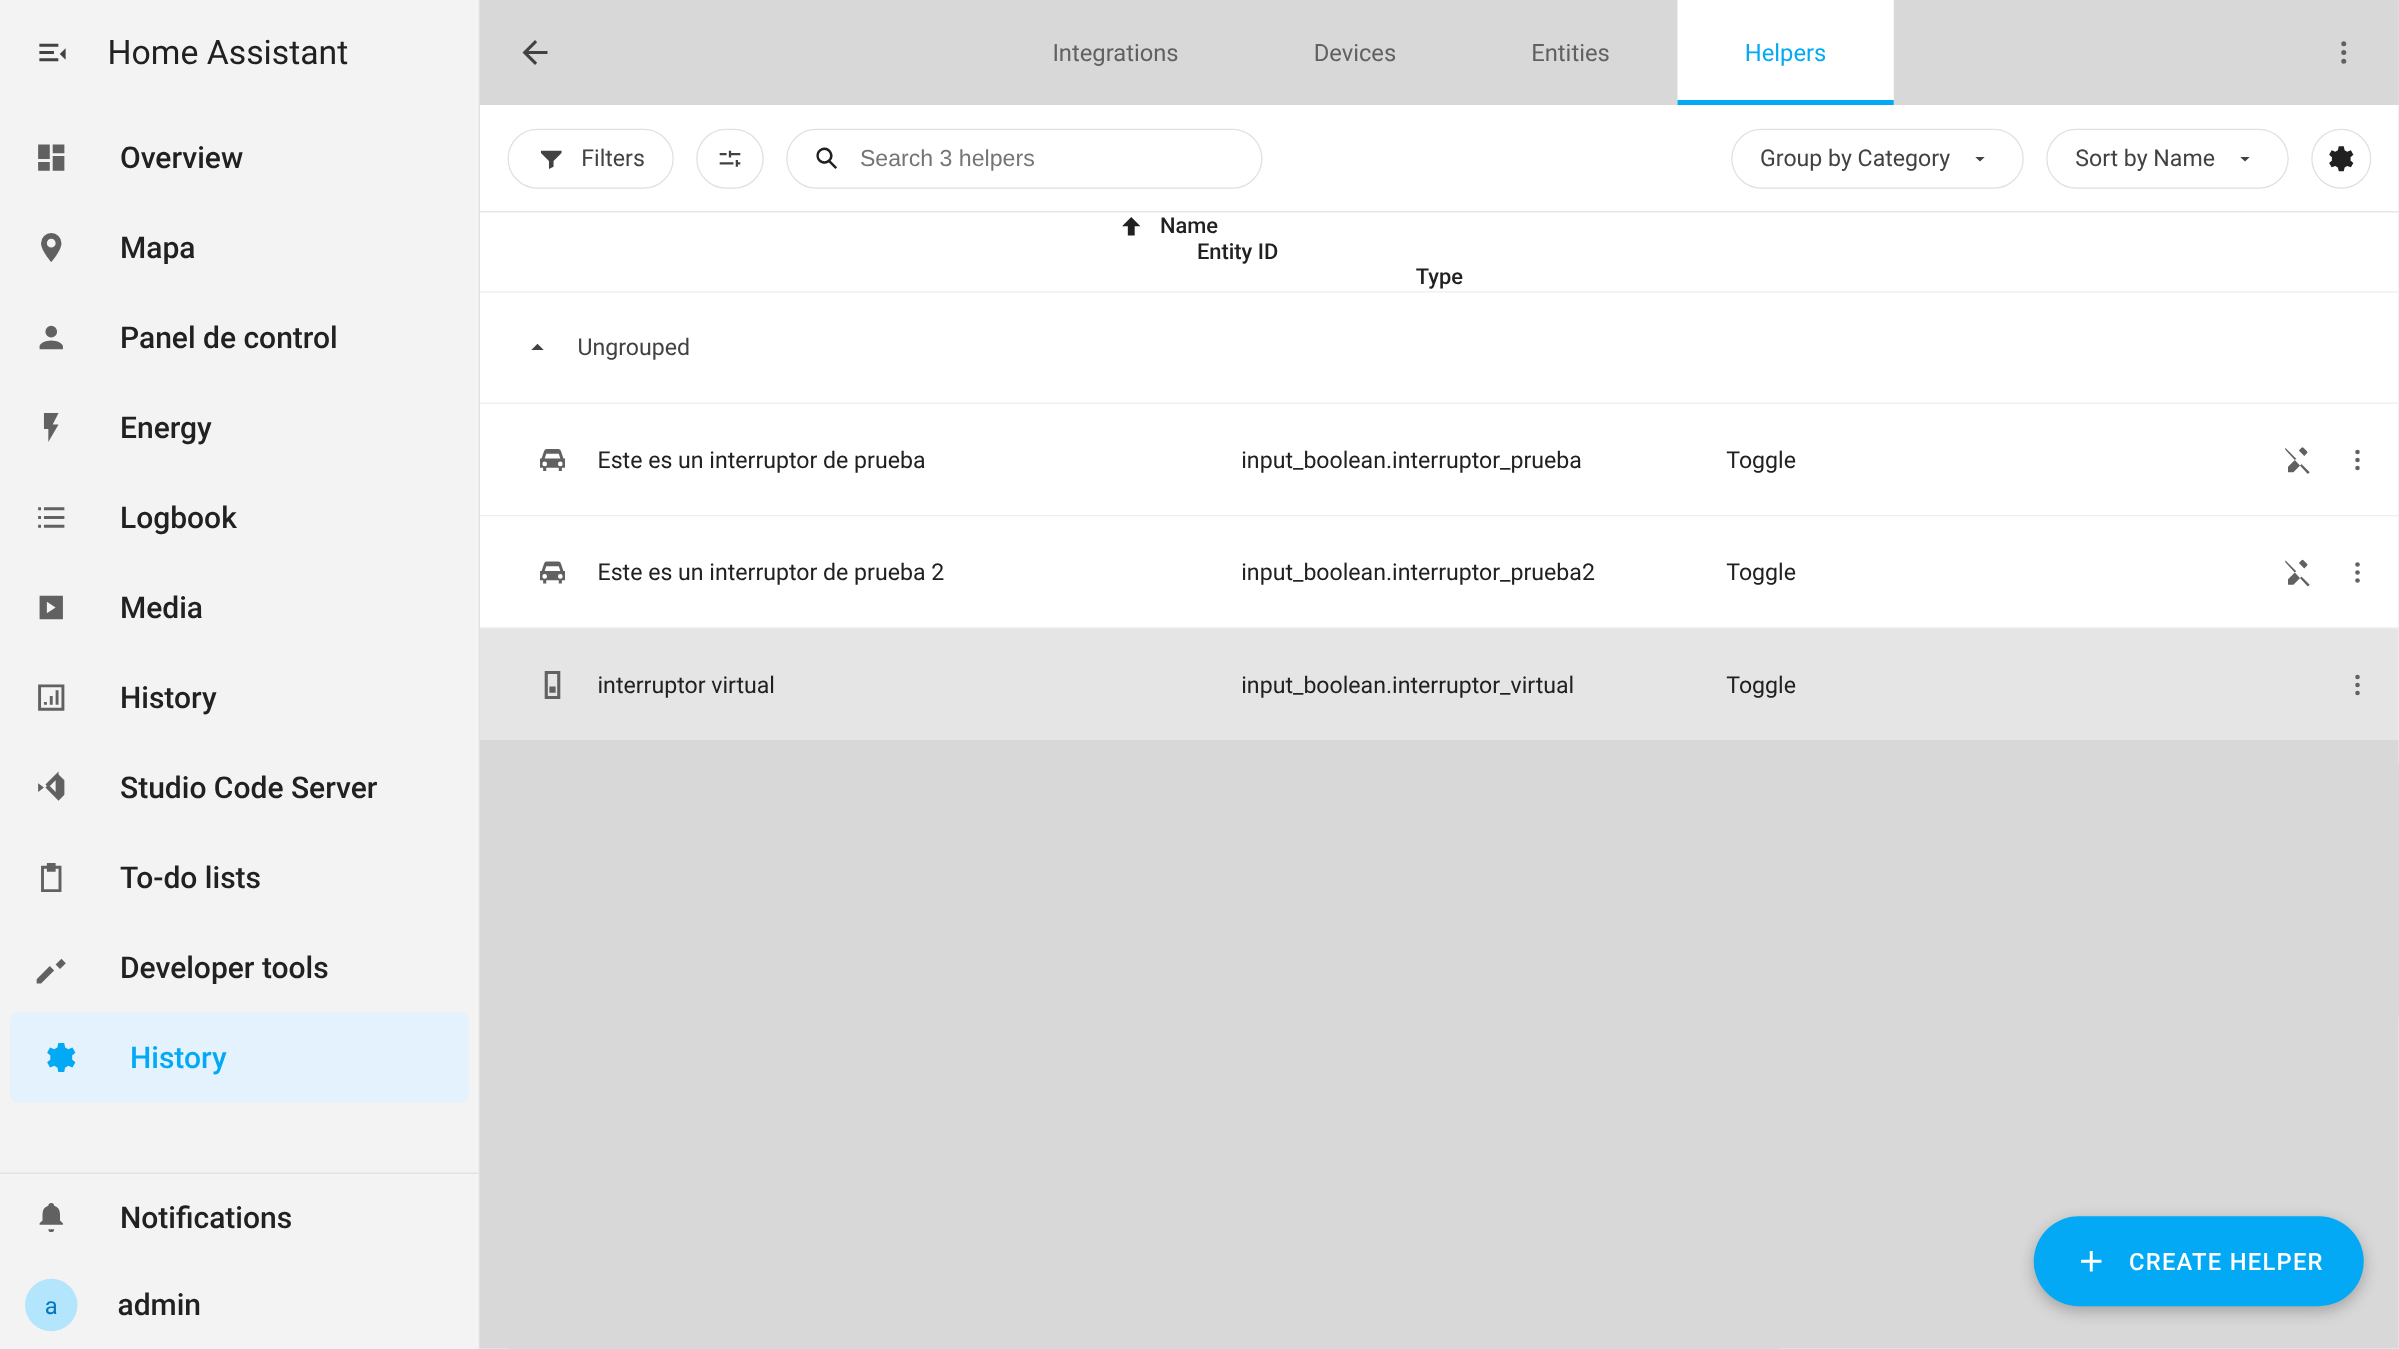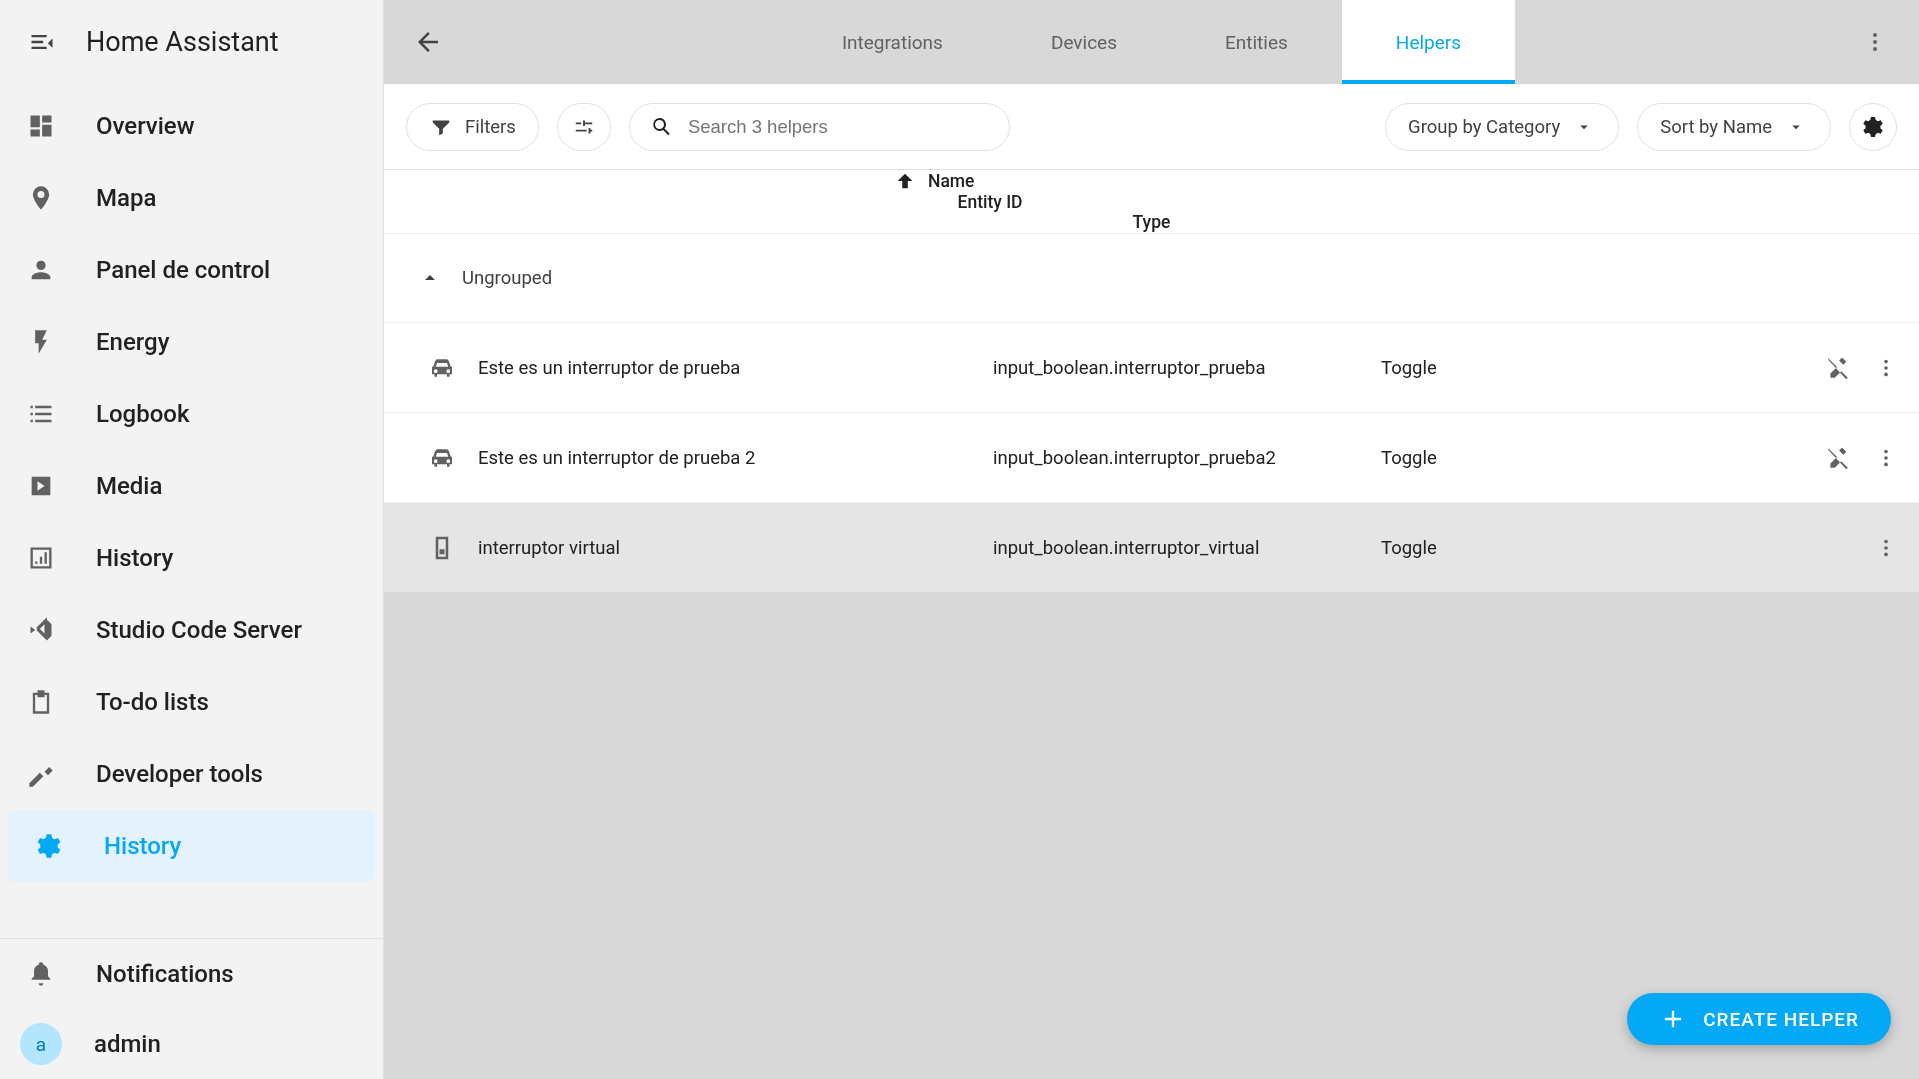--- a/index.html
+++ b/index.html
@@ -40,21 +40,21 @@
 .col-name { width: 515px; display: flex; align-items: center; gap: 12px; }
 .col-entity { width: 388px; }
 .col-type { flex: 1; }
 .col-actions { width: 130px; display: flex; justify-content: flex-end; gap: 24px; align-items: center; }
 .group-row { height: 88px; display: flex; align-items: center; padding: 0 22px; }
 .group-row .chev { width: 48px; display: flex; align-items: center; justify-content: center; color: #424242; }
 .group-row .grp-label { font-size: 18.5px; color: #424242; margin-left: 8px; }
 .data-row { height: 90px; display: flex; align-items: center; padding: 0 22px; border-top: 1px solid #eeeeee; font-size: 18.5px; color: #212121; cursor: pointer; }
 .data-row.highlighted { background: #e5e5e5; }
 .row-icon { width: 72px; display: flex; align-items: center; justify-content: center; color: #616161; }
-.fab { position: absolute; bottom: 34px; right: 28px; height: 52px; border-radius: 36px; background: #03a9f4; color: #fff; display: flex; align-items: center; padding: 0 32px; gap: 16px; font-size: 19px; font-weight: 500; letter-spacing: 1px; cursor: pointer; box-shadow: 0 4px 12px rgba(0,0,0,0.25); }
+.fab { position: absolute; bottom: 34px; right: 28px; height: 72px; border-radius: 36px; background: #03a9f4; color: #fff; display: flex; align-items: center; padding: 0 32px; gap: 16px; font-size: 19px; font-weight: 500; letter-spacing: 1px; cursor: pointer; box-shadow: 0 4px 12px rgba(0,0,0,0.25); }
 svg { display: block; }
 </style>
 </head>
 <body>
 
 <div class="app">
   <div class="sidebar">
     <div class="sidebar-header">
       <div class="menu-toggle">
         <svg width="28" height="28" viewBox="0 0 24 24">

